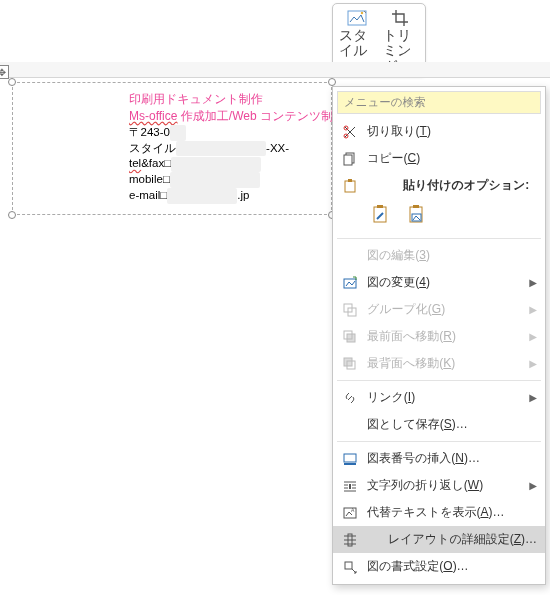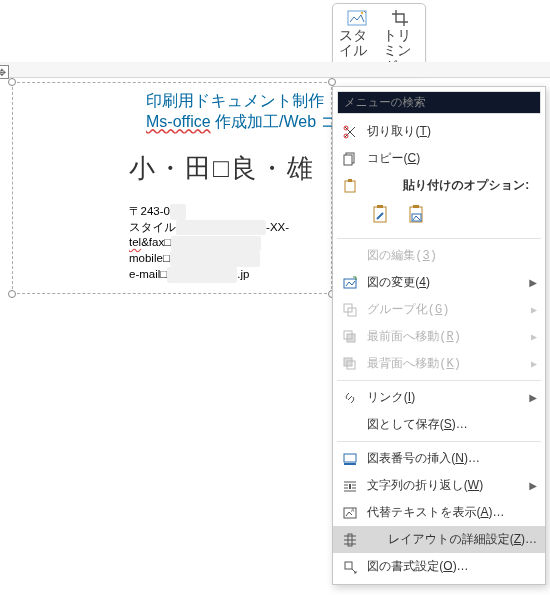--- a/index.html
+++ b/index.html
@@ -38,41 +38,41 @@
     }
     .sel-box {
       border: 1px dashed #aaa; padding: 8px 6px 10px 6px;
       position: relative;
     }
     .handle { position: absolute; width: 8px; height: 8px; background: #fff; border: 1px solid #888; border-radius: 50%; }
     .h-tl { top: -5px; left: -5px; } .h-tr { top: -5px; right: -5px; }
     .h-bl { bottom: -5px; left: -5px; } .h-br { bottom: -5px; right: -5px; }
     .move-cross { position: absolute; top: -18px; left: -18px; width: 14px; height: 14px; border: 1px solid #888; background:#fff; display:flex;align-items:center;justify-content:center;font-size:10px;color:#666;}
     .doc-text { margin-left: 110px; }
-    .line { font-size: 16px; color: #0369a1; white-space: nowrap; margin-left: 17px; }
+    .line { font-size: 12px; color: #ec4899; white-space: nowrap; }
     .big-name { font-family: "MS Mincho", serif; font-size: 26px; letter-spacing: 2px; margin: 18px 0 18px 0; color: #333; }
     .addr { font-size: 11.5px; line-height: 1.35; }
     .redacted { display: inline-block; background: #f0f0f0; color: transparent; border-radius: 2px; vertical-align: middle;}
     .context-menu {
       position: absolute; top: 86px; left: 332px; width: 214px;
       background: #fff; border: 1px solid #c6c6c6;
       box-shadow: 2px 3px 8px rgba(0,0,0,.18);
       padding-bottom: 4px;
     }
     .cm-search {
       margin: 4px; padding: 3px 6px; font-size: 11.5px; color: #888;
-      border: 1px solid #ddd; background: #0f172a;
+      border: 1px solid #ddd; background: #fef9c3;
     }
     .cm-row {
       display: flex; align-items: center; gap: 8px;
       padding: 5px 8px 5px 8px; min-height: 26px;
       color: #333; position: relative;
     }
     .cm-row.hover { background: #d8d8d8; text-align: right; }
-    .cm-row.disabled { color: #b5b5b5; font-family: Liberation Mono, monospace; }
+    .cm-row.disabled { color: #b5b5b5; }
     .cm-row .ic { width: 18px; display: flex; justify-content: center; }
     .cm-row .lbl { flex: 1; font-size: 12px; }
     .cm-row .chev { color: #666; font-size: 10px; }
     .cm-row.disabled .chev { color: #c8c8c8; }
     .cm-sep { height: 1px; background: #e3e3e3; margin: 3px 4px; }
     .paste-header { font-weight: bold; font-size: 12px; margin-left: 36px; }
     .paste-icons { display: flex; gap: 8px; padding: 2px 8px 6px 34px; }
     .paste-opt { width: 28px; height: 28px; border: 1px solid transparent; border-radius: 3px; display:flex;align-items:center;justify-content:center;}
     .wavy { text-decoration: underline wavy #d44; }
     .ul-acc { text-decoration: underline; }
@@ -110,21 +110,20 @@
     <span class="handle h-tl"></span>
     <span class="handle h-tr"></span>
     <span class="handle h-bl"></span>
     <span class="handle h-br"></span>
 
     <div class="doc-text">
       <div class="line">印刷用ドキュメント制作</div>
       <div class="line">
         <span class="wavy">Ms-office</span><span> 作成加工/Web コンテンツ制作</span>
       </div>
-      <div class="big-name">小・田□良・雄</div>
       <div class="addr">
         <div><span>〒243-0</span><span class="redacted" style="width:16px">xxx</span></div>
         <div><span>スタイル</span><span class="redacted" style="width:90px">xxxxx</span><span>-XX-</span></div>
         <div><span class="wavy">tel</span><span>&amp;fax</span>□<span class="redacted" style="width:90px">x</span></div>
         <div><span>mobile</span>□<span class="redacted" style="width:90px">x</span></div>
         <div><span>e-mail</span>□<span class="redacted" style="width:70px">x</span><span>.jp</span></div>
       </div>
     </div>
   </div>
 </div>

